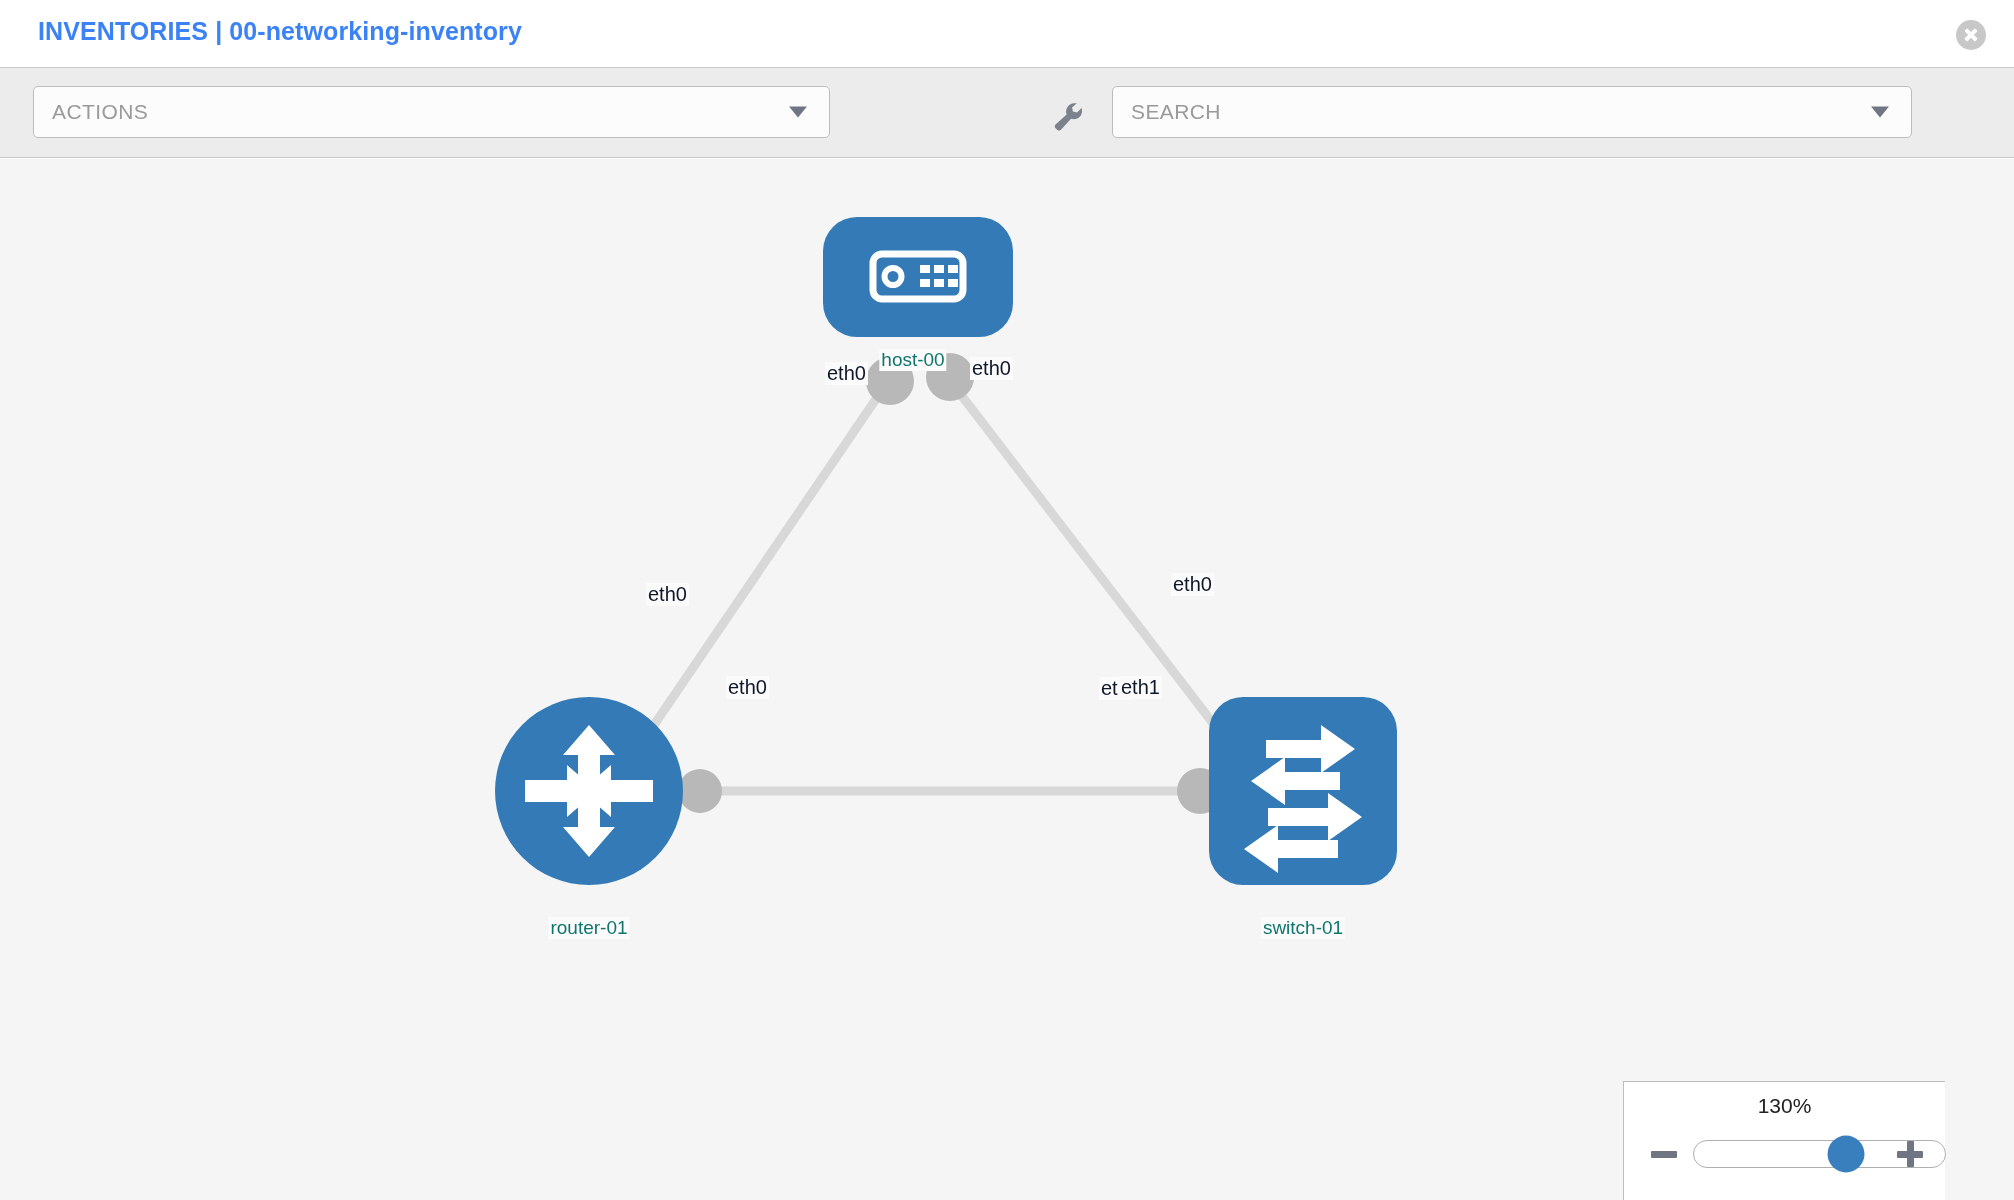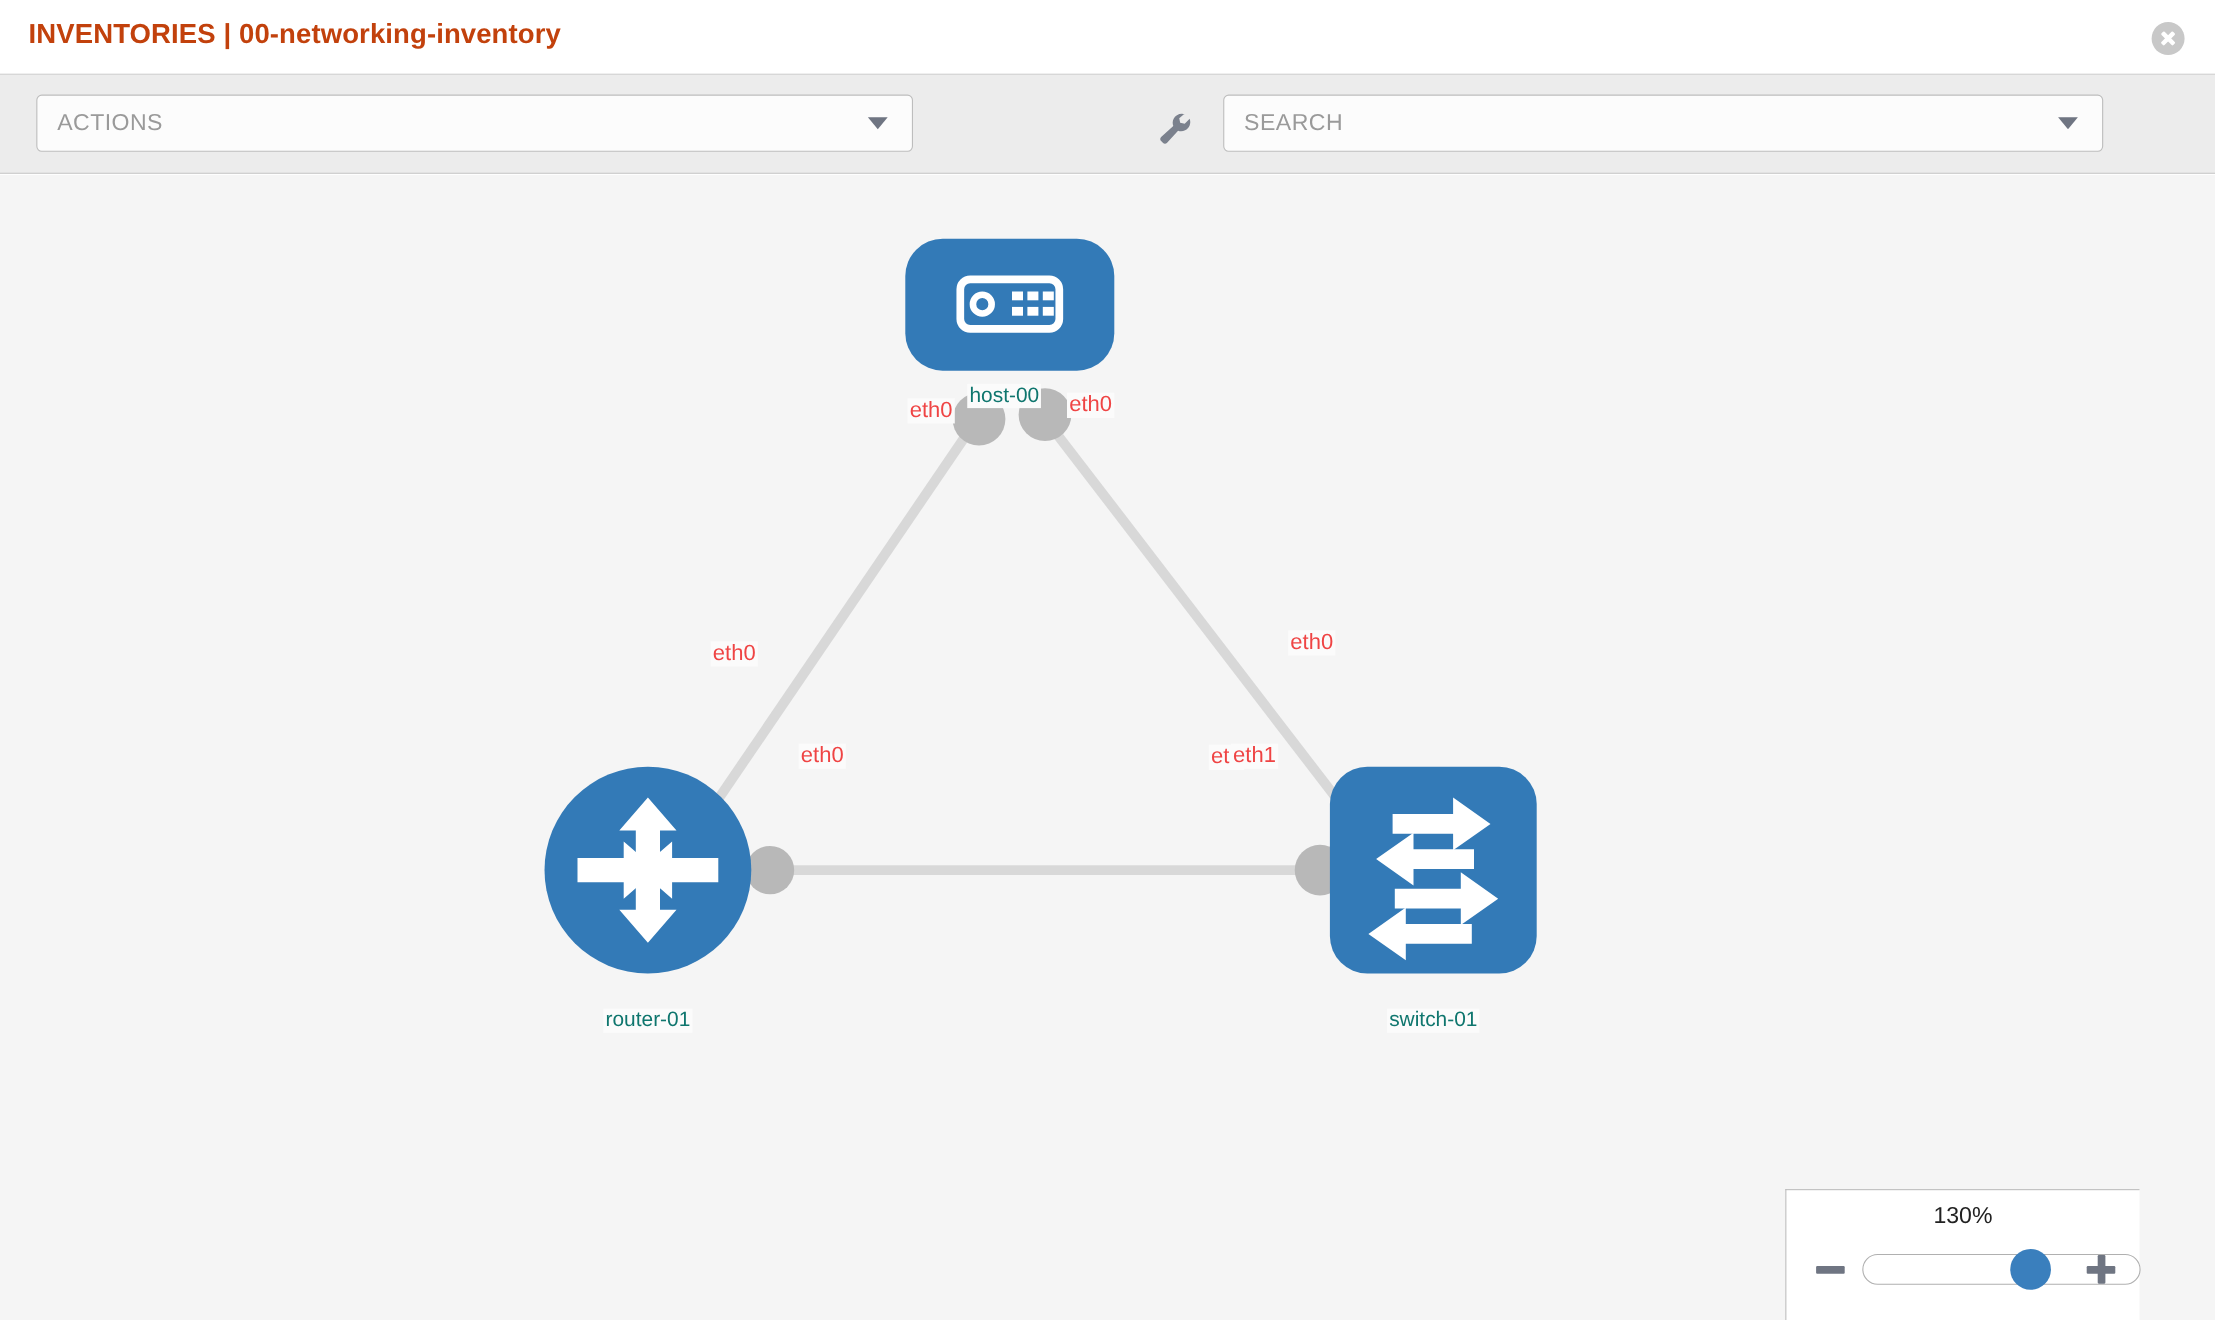--- a/index.html
+++ b/index.html
@@ -22,24 +22,24 @@
   
   .header {
     position: absolute;
     left: 0; top: 0;
     width: 2014px; height: 68px;
     background: #ffffff;
     border-bottom: 1px solid #c9c9c9;
   }
   .page-title {
     position: absolute;
-    left: 26px; top: 17px;
+    left: 38px; top: 17px;
     font-size: 25px;
     font-weight: bold;
-    color: #c2410c;
+    color: #3b82f6;
     letter-spacing: 0.1px;
     white-space: nowrap;
   }
   .close-btn {
     position: absolute;
     right: 28px; top: 20px;
     width: 30px; height: 30px;
     border-radius: 50%;
     background: #c8c8c8;
     cursor: pointer;
@@ -122,21 +122,21 @@
     font-size: 19px;
     color: #0f766e;
     background: #fbfbfb;
     white-space: nowrap;
     transform: translateX(-50%);
     padding: 0 2px;
   }
   .iface-label {
     position: absolute;
     font-size: 20px;
-    color: #ef4444;
+    color: #0f172a;
     background: #fbfbfb;
     white-space: nowrap;
     padding: 0 2px;
   }
 
   
   .zoom-panel {
     position: absolute;
     left: 1623px; top: 1081px;
     width: 322px; height: 119px;

